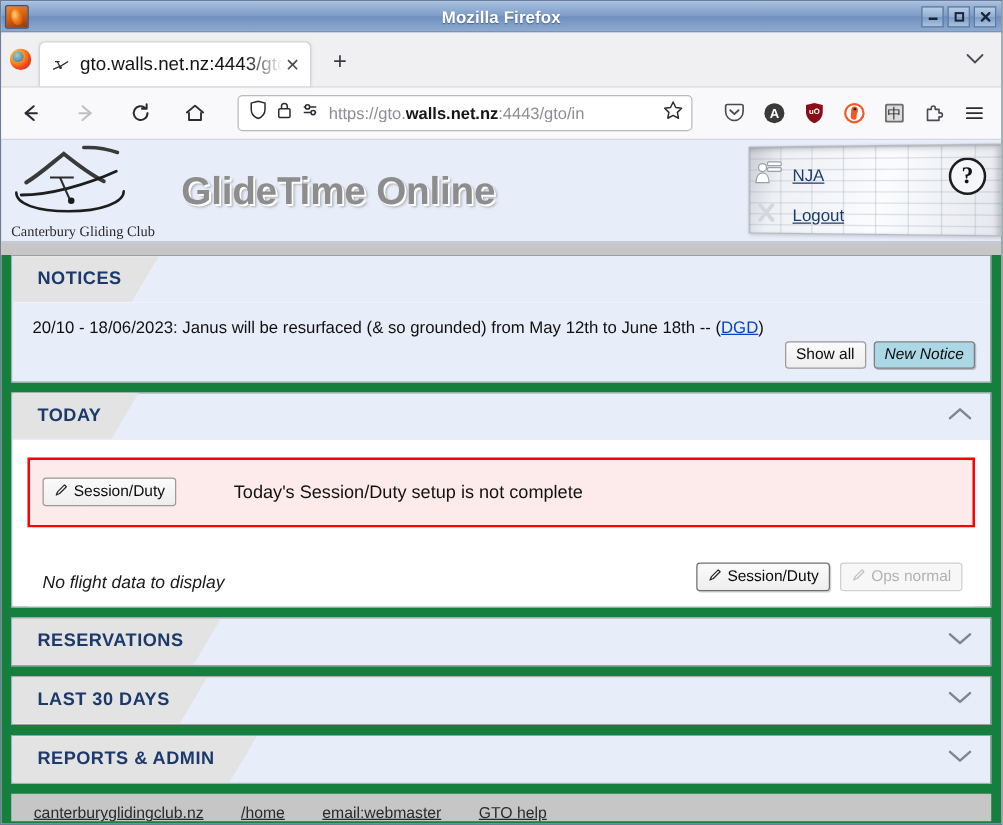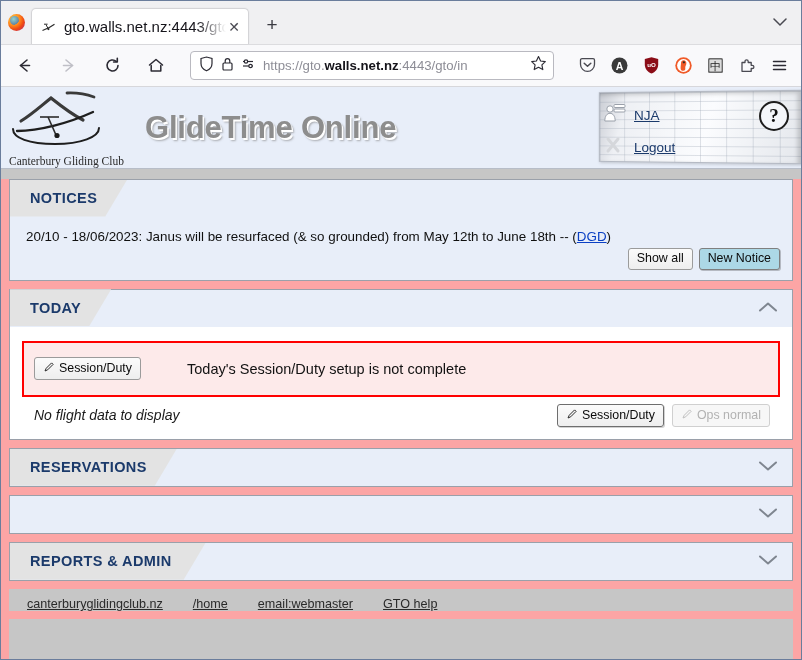--- a/index.html
+++ b/index.html
@@ -215,21 +215,21 @@
     font-size: 19px; font-weight: bold; color:#111; z-index:3;
     font-family:"Liberation Serif", serif;
   }
 
   .grey-strip { height: 10px; background: #c6c6c6; flex:0 0 auto;}
 
   
   .panels {
     flex: 1 1 auto;
     overflow: hidden;
-    background: #fca5a5;
+    background: #15803d;
     padding: 0 8px;
     display: flex; flex-direction: column; gap: 8px;
   }
   .panel {
     background: #ffffff;
     border: 1px solid #9aa0aa;
     flex: 0 0 auto;
   }
   .panel-head {
     height: 37px;
@@ -277,37 +277,38 @@
     border-radius: 3px;
     padding: 3px 8px;
     display:inline-flex; align-items:center; gap:4px;
     line-height: 1.1;
     white-space: nowrap;
   }
   .btn.accent {
     background: #acd8e6;
     border: 1px solid #7f7f7f;
     box-shadow: 1px 1px 0 rgba(0,0,0,.22);
+    font-style: italic;
   }
   .btn.disabled { color:#b2b2b2; border-color:#d0d0d0; background:#f7f7f7; }
   .btn.strong { border:1px solid #6e6e6e; box-shadow: 1px 1px 0 rgba(0,0,0,.18); }
 
   
   .today-body { background: #ffffff; padding: 14px 12px 0 12px; }
   .alert {
     border: 2px solid #ff0000;
     background: #fdeaea;
     height: 56px;
     display: flex; align-items: center;
     padding: 0 10px; gap: 14px;
   }
   .alert-text { font-size: 14.5px; color:#121212;margin-left:32px; }
   .today-footer {
-    display:flex; align-items:center;
-    padding: 7px 10px 12px 12px; gap: 8px;
+    display:flex; align-items:flex-end;
+    padding: 28px 10px 12px 12px; gap: 8px;
     background:#ffffff;
   }
   .nodata {
     font-size: 14px; font-style: italic; color:#1a1a1a;
     margin-right: auto;
   }
 
   
   .footer-links {
     display:flex; gap: 30px; padding: 8px 4px 0 18px;
@@ -316,20 +317,41 @@
   }
   .footer-links a { color:#2a2a2a; font-size: 12.6px; text-decoration: underline; }
 
   .bottom-gap { flex:1 1 auto; background:#c6c6c6; }
 </style>
 </head>
 <body>
 
 <div id="app">
 
+  <div class="titlebar">
+    <div class="tb-appicon"></div>
+    <div class="tb-title">Mozilla Firefox</div>
+    <div class="tb-buttons">
+      <div class="tb-btn">
+        <svg width="9" height="9" viewBox="0 0 9 9">
+            <rect x="1" y="5" width="7" height="2" fill="#17243a"></rect>
+          </svg>
+      </div>
+      <div class="tb-btn">
+        <svg width="9" height="9" viewBox="0 0 9 9">
+            <rect x="1.5" y="1.5" width="6" height="6" fill="none" stroke="#17243a" stroke-width="1.6"></rect>
+          </svg>
+      </div>
+      <div class="tb-btn">
+        <svg width="9" height="9" viewBox="0 0 9 9">
+            <path d="M1.5 1.5 L7.5 7.5 M7.5 1.5 L1.5 7.5" stroke="#17243a" stroke-width="1.8" stroke-linecap="round"></path>
+          </svg>
+      </div>
+    </div>
+  </div>
 
   <div class="tabstrip">
     <div class="ff-logo">
         <div class="globe"></div>
       </div>
     <div class="tab">
       <span class="favicon">
         <svg width="16" height="16" viewBox="0 0 16 16">
           <path d="M1.5 11.5 C5 10.2, 9.5 8.2, 13.5 5.2" stroke="#2b2b2b" stroke-width="1.1" fill="none"></path>
           <path d="M5 5.6 L7.2 9.8" stroke="#2b2b2b" stroke-width="1" fill="none"></path>
@@ -567,20 +589,23 @@
           <span class="chev">
             <svg width="20" height="12" viewBox="0 0 20 12">
                 <path d="M2 2.5 L10 9.5 L18 2.5" stroke="#7f8690" stroke-width="2" fill="none" stroke-linecap="round" stroke-linejoin="round"></path>
               </svg>
           </span>
         </div>
       </div>
 
       <div class="panel">
         <div class="panel-head">
+          <div class="tabshape">
+              <span class="ptitle">LAST 30 DAYS</span>
+            </div>
           <span class="chev">
             <svg width="20" height="12" viewBox="0 0 20 12">
                 <path d="M2 2.5 L10 9.5 L18 2.5" stroke="#7f8690" stroke-width="2" fill="none" stroke-linecap="round" stroke-linejoin="round"></path>
               </svg>
           </span>
         </div>
       </div>
 
       <div class="panel">
         <div class="panel-head">

